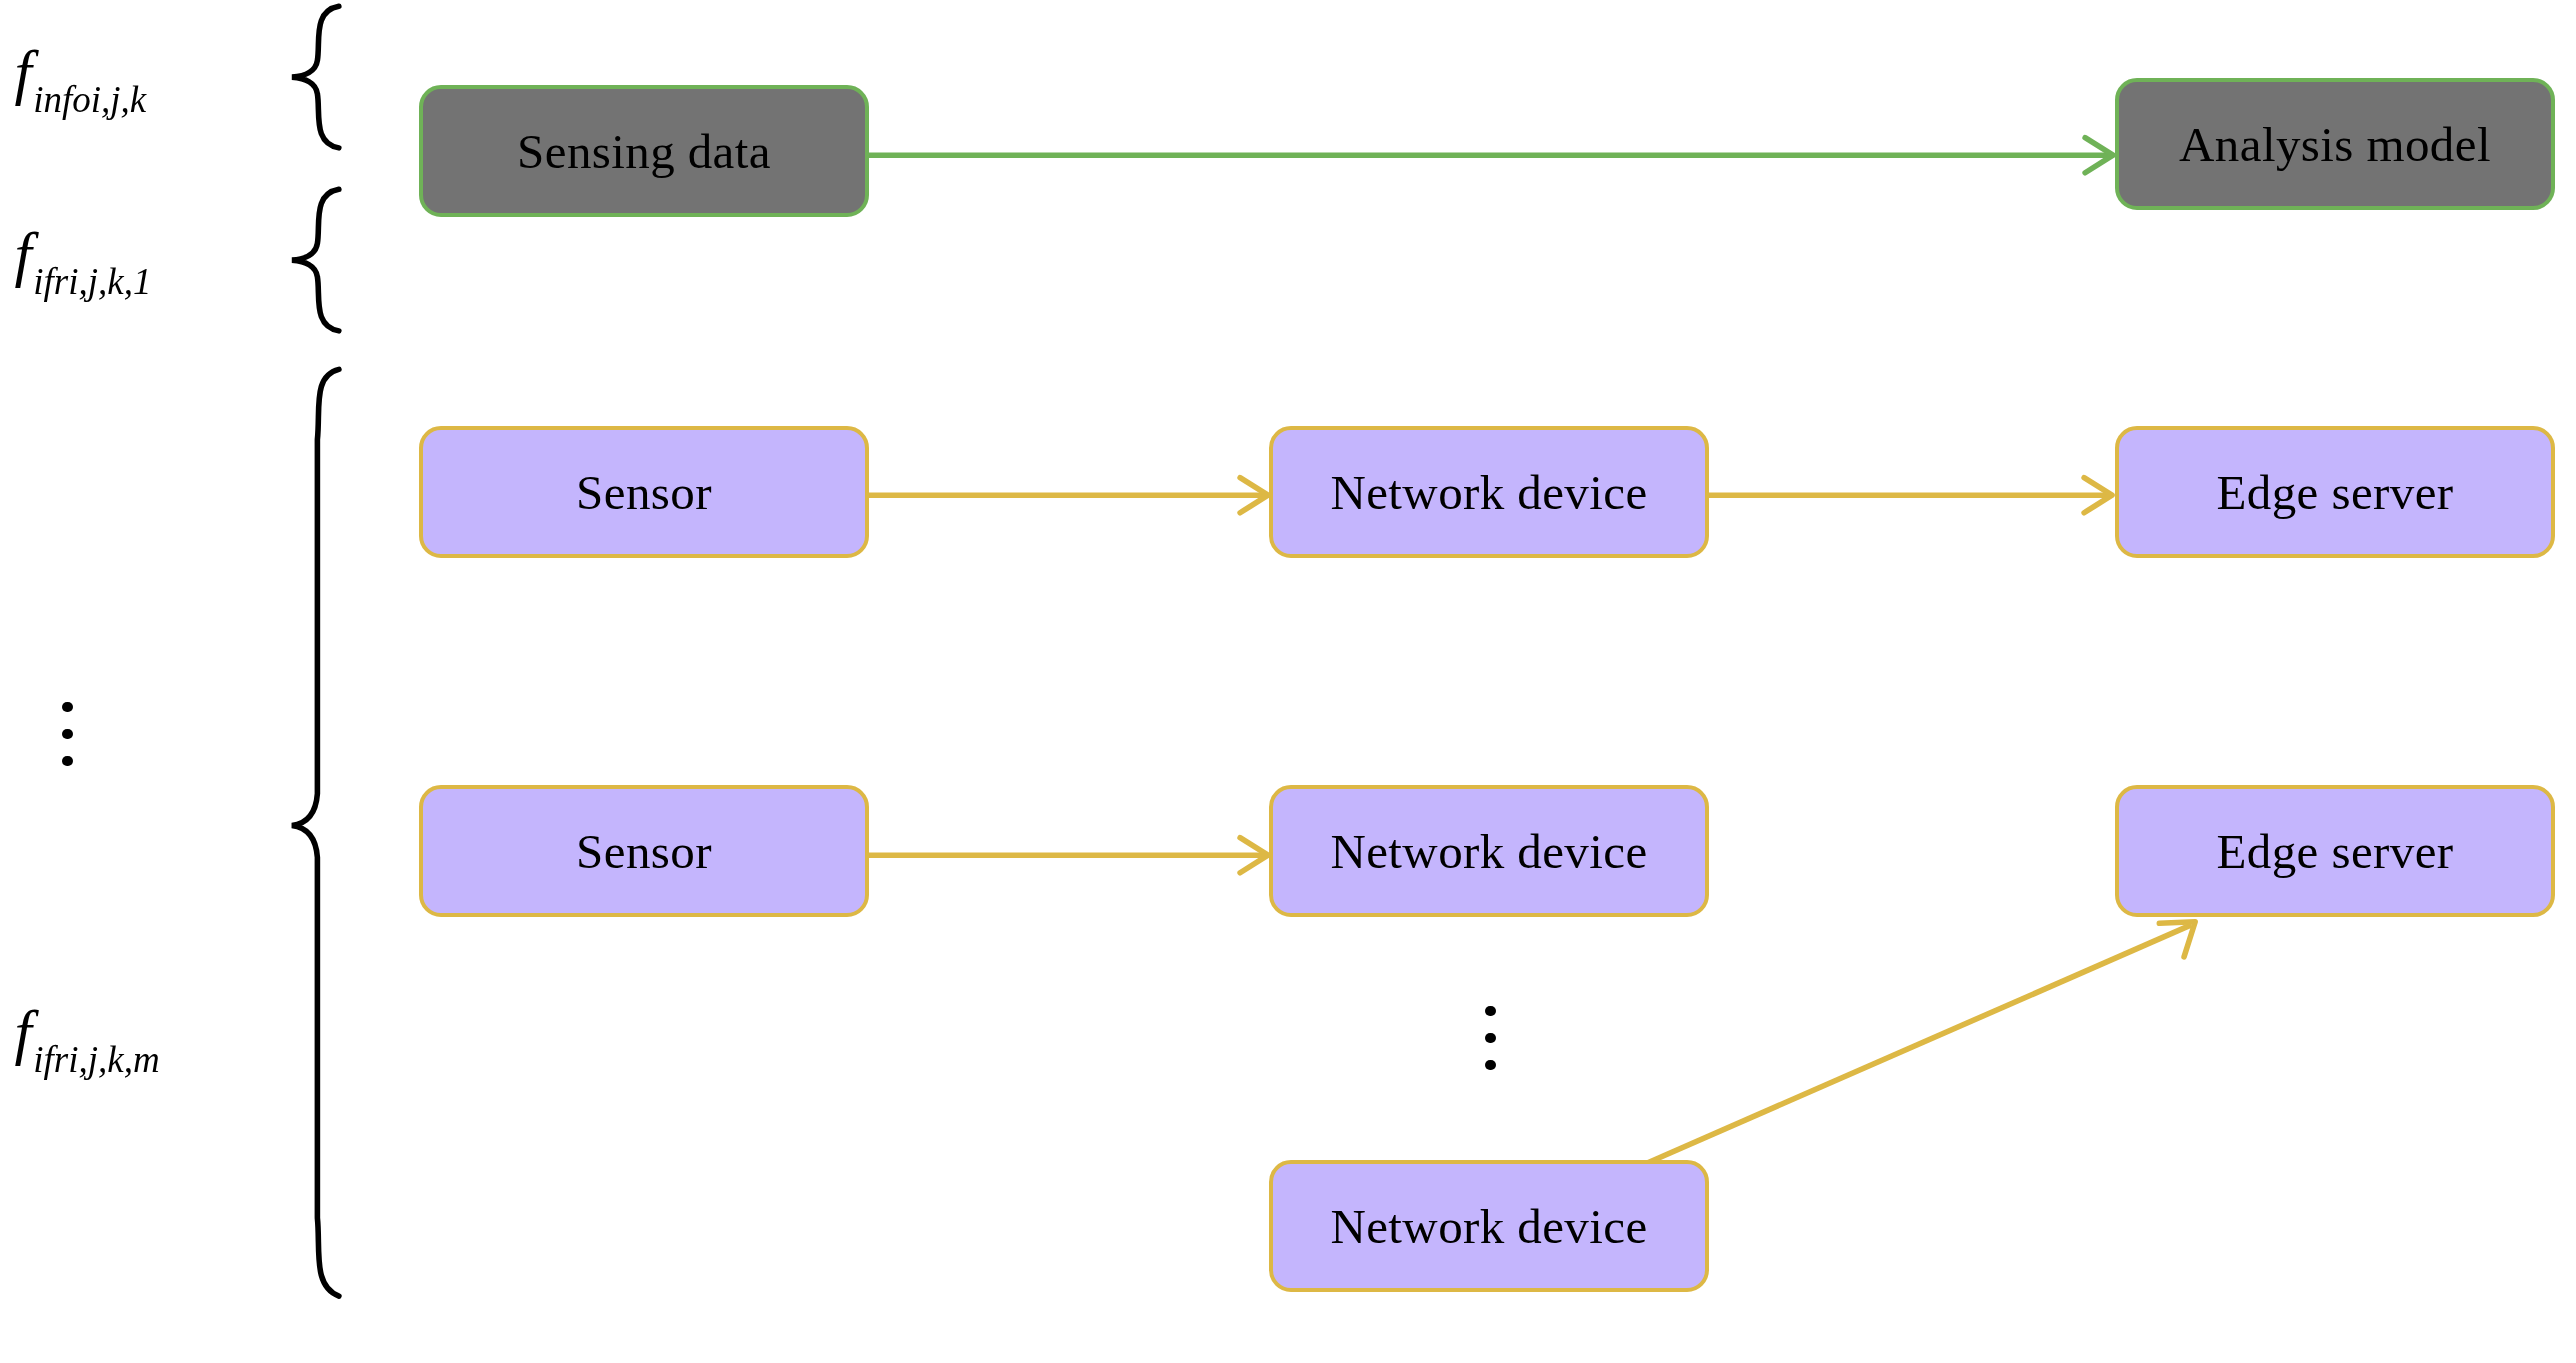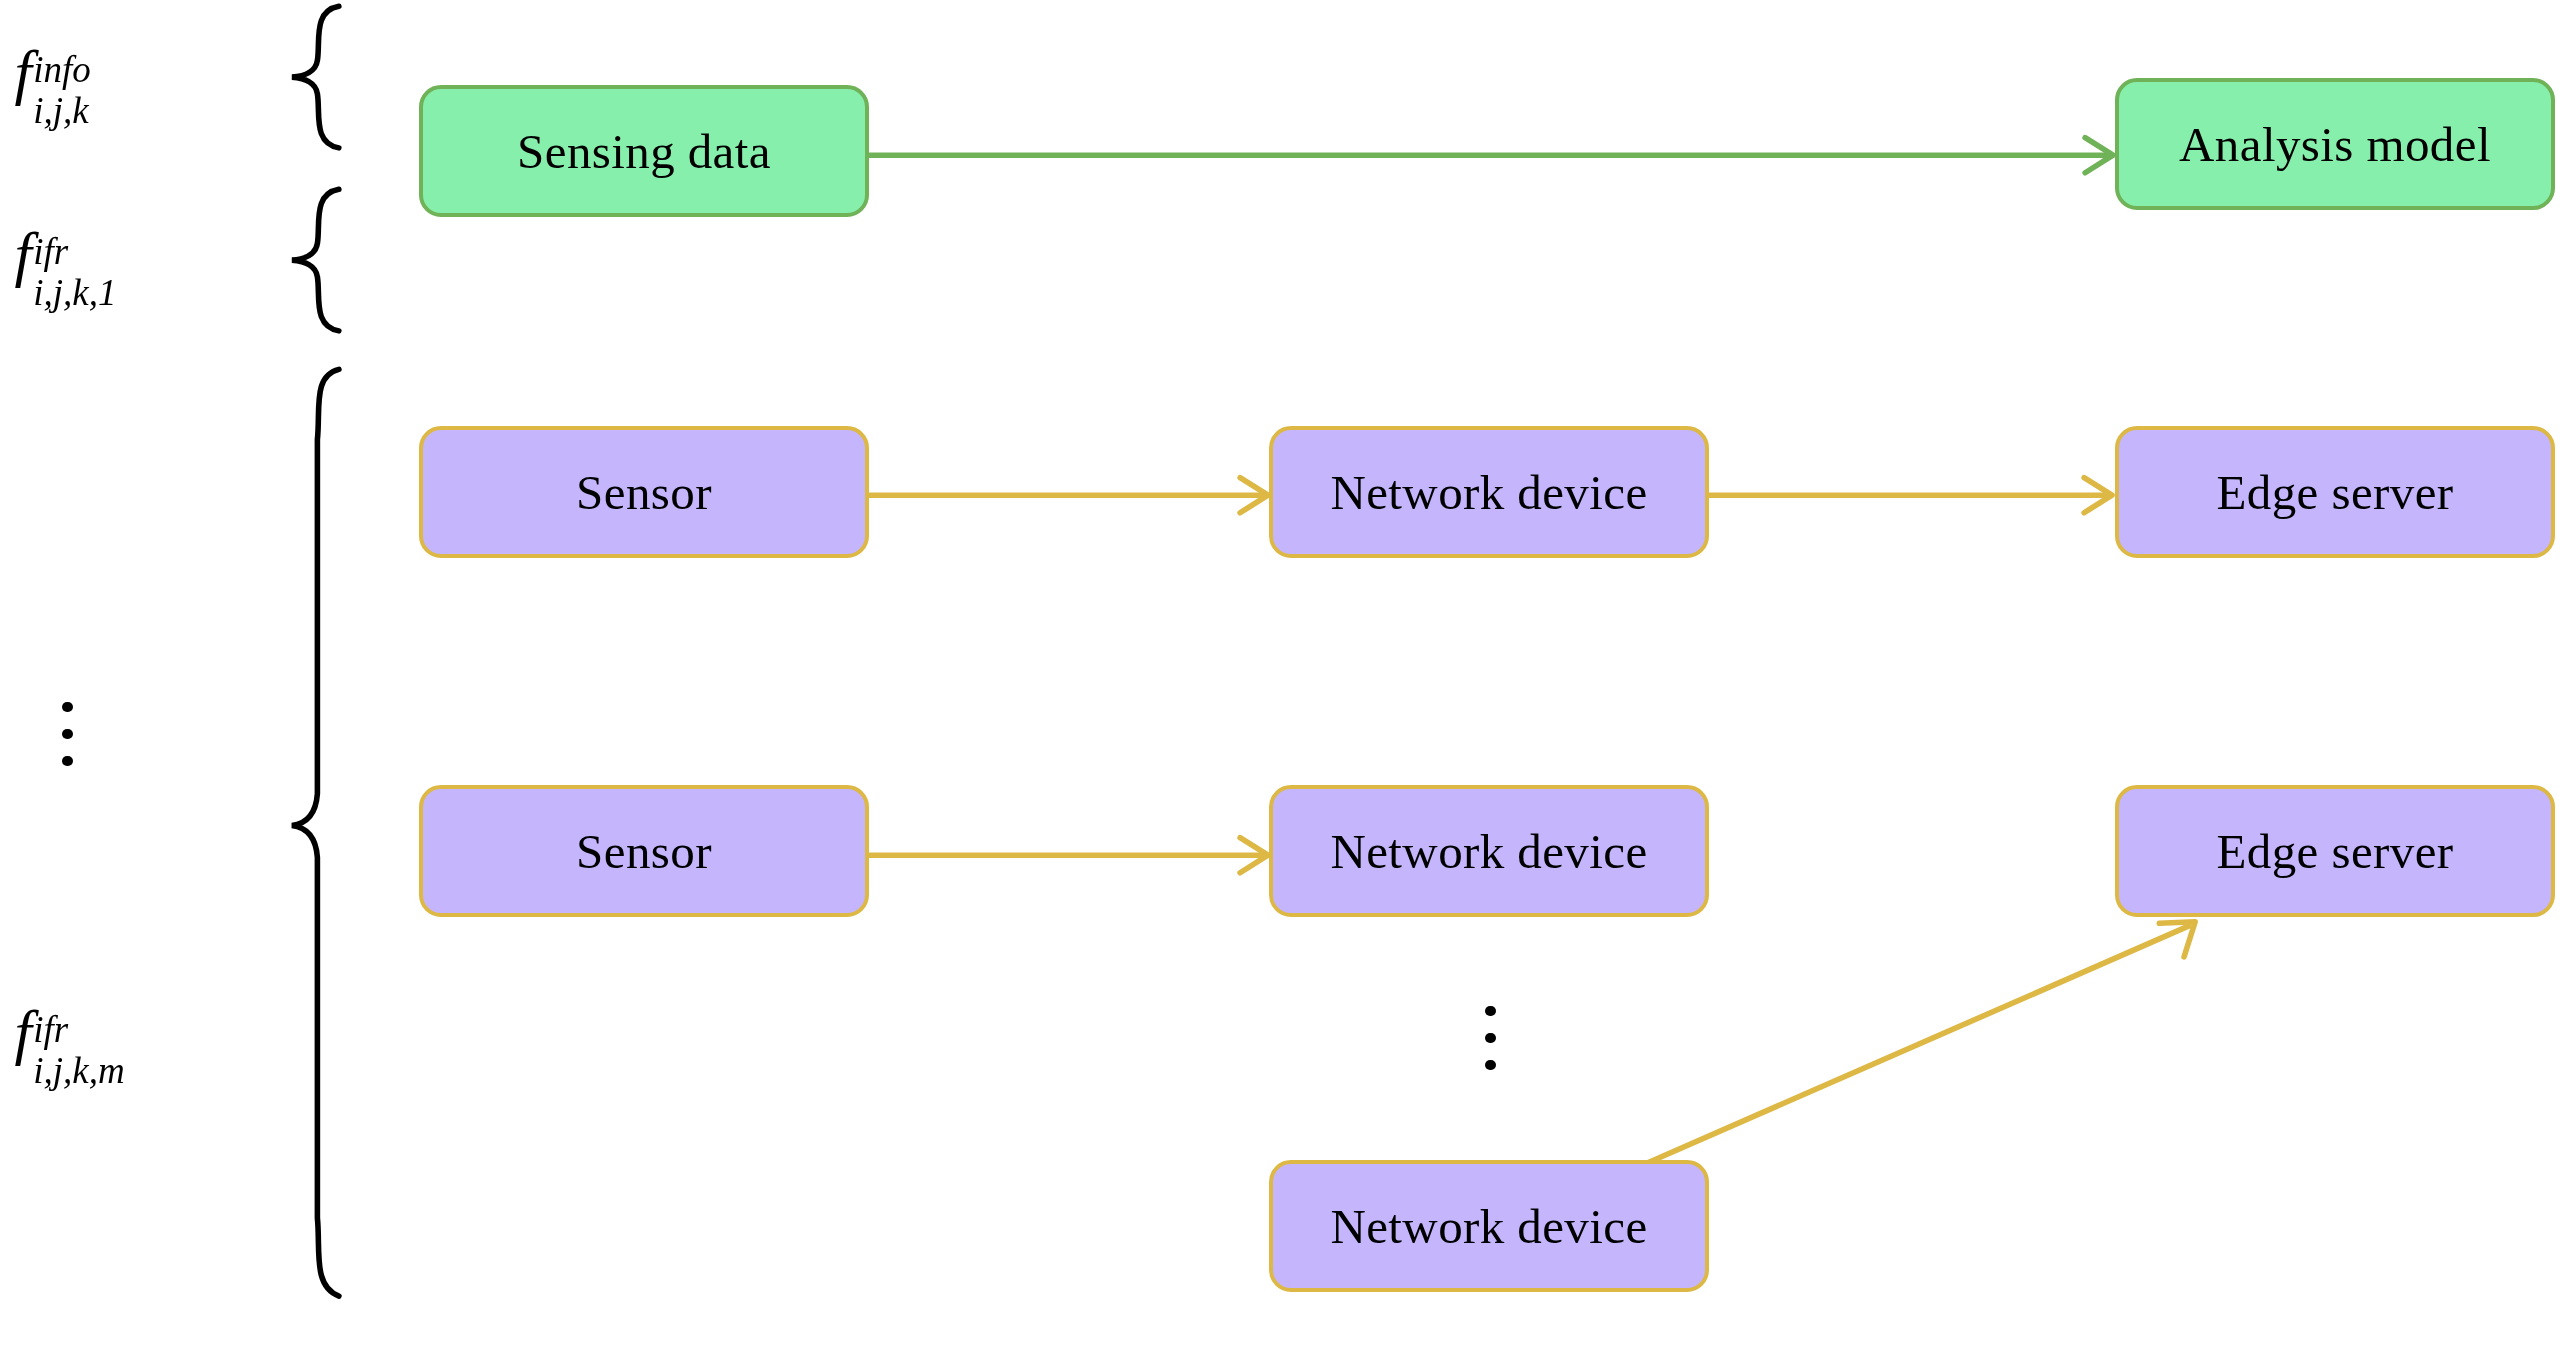--- a/index.html
+++ b/index.html
@@ -21,21 +21,21 @@
     border-radius: 22px;
     display: flex;
     align-items: center;
     justify-content: center;
     text-align: center;
     color: #000000;
     white-space: nowrap;
     letter-spacing: 0.4px;
   }
   .node.green {
-    background: #86efac;
+    background: #737373;
     border: 4.8px solid #6fb257;
   }
   .node.yellow {
     background: #c4b5fd;
     border: 4.8px solid #ddb845;
   }
   .node-label {
     font-size: 49px;
     line-height: 1;
     pointer-events: none;
@@ -46,25 +46,26 @@
     font-style: italic;
     color: #000000;
     white-space: nowrap;
     line-height: 1;
   }
   .formula .base {
     font-size: 62px;
   }
   .formula .stack {
     display: inline-flex;
-    flex-direction: column;
+    flex-direction: row;
     vertical-align: middle;
     margin-left: 1.6px;
     position: relative;
-    top: 1px;
+    top: 11px;
+    text-align: center;
   }
   .formula .sup {
     font-size: 37px;
     line-height: 1.05;
     margin-bottom: 1.6px;
   }
   .formula .sub {
     font-size: 37px;
     line-height: 1.05;
   }

